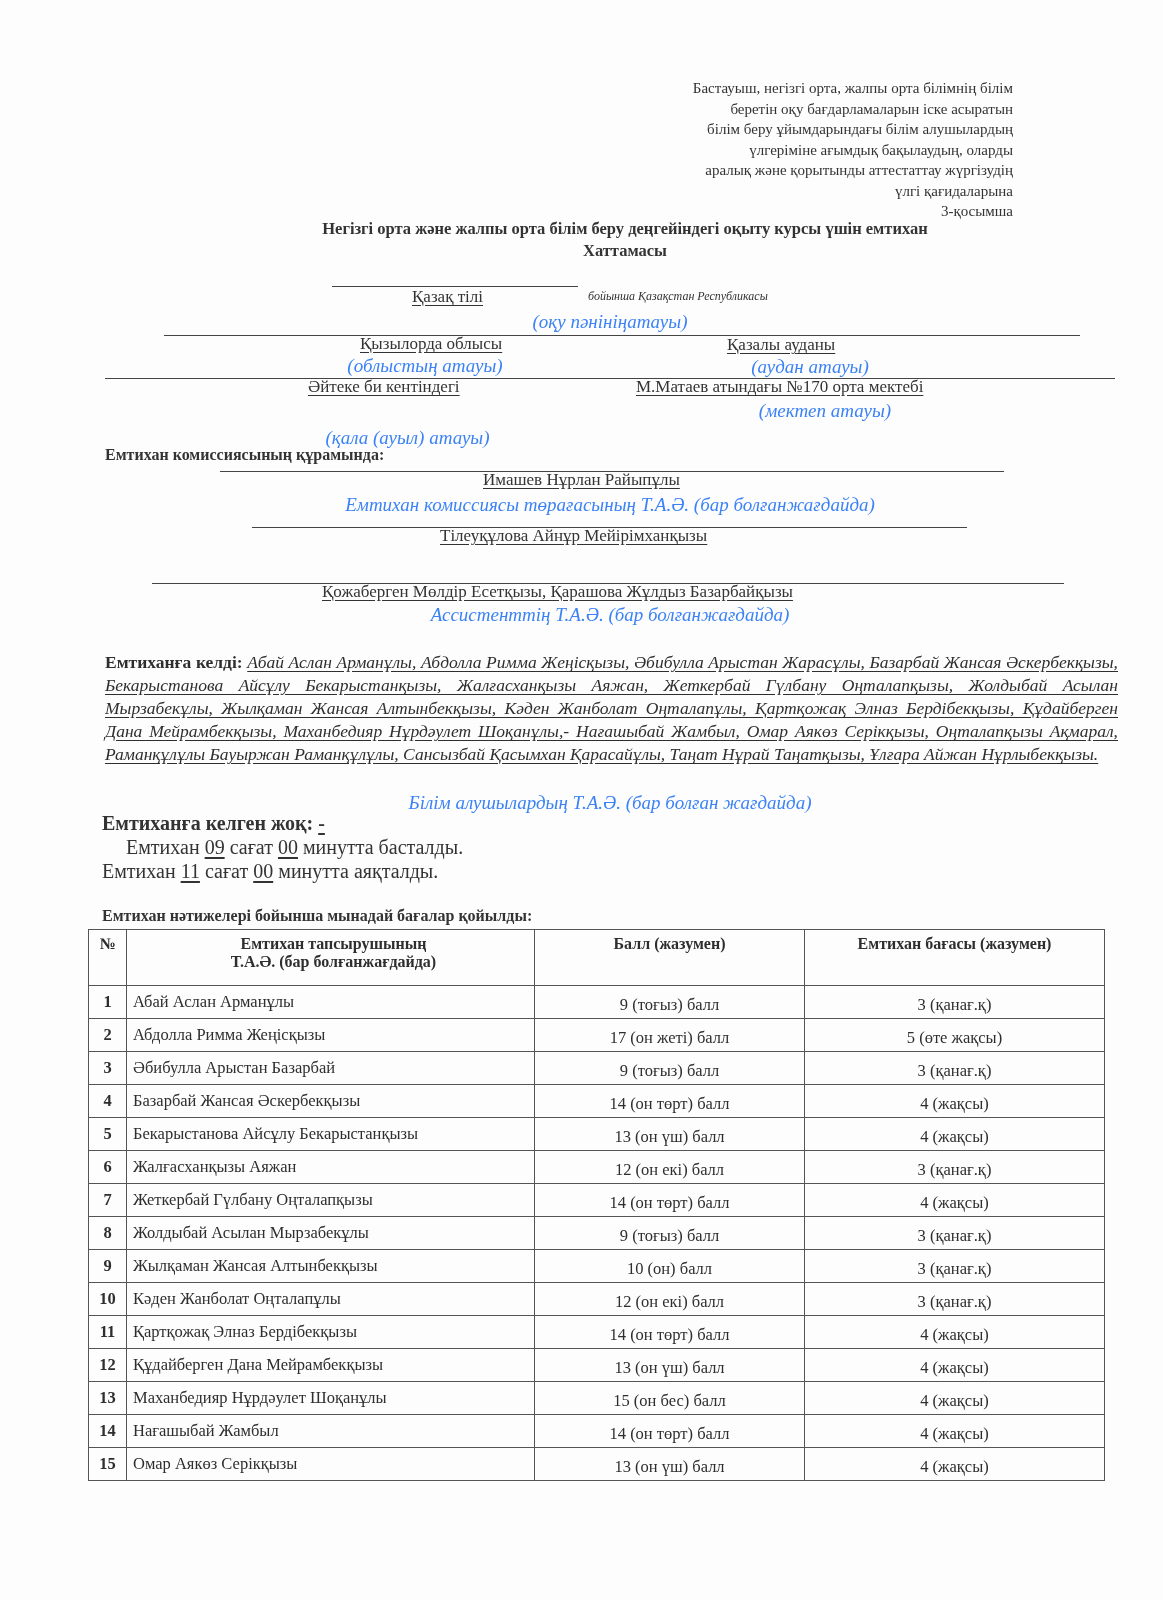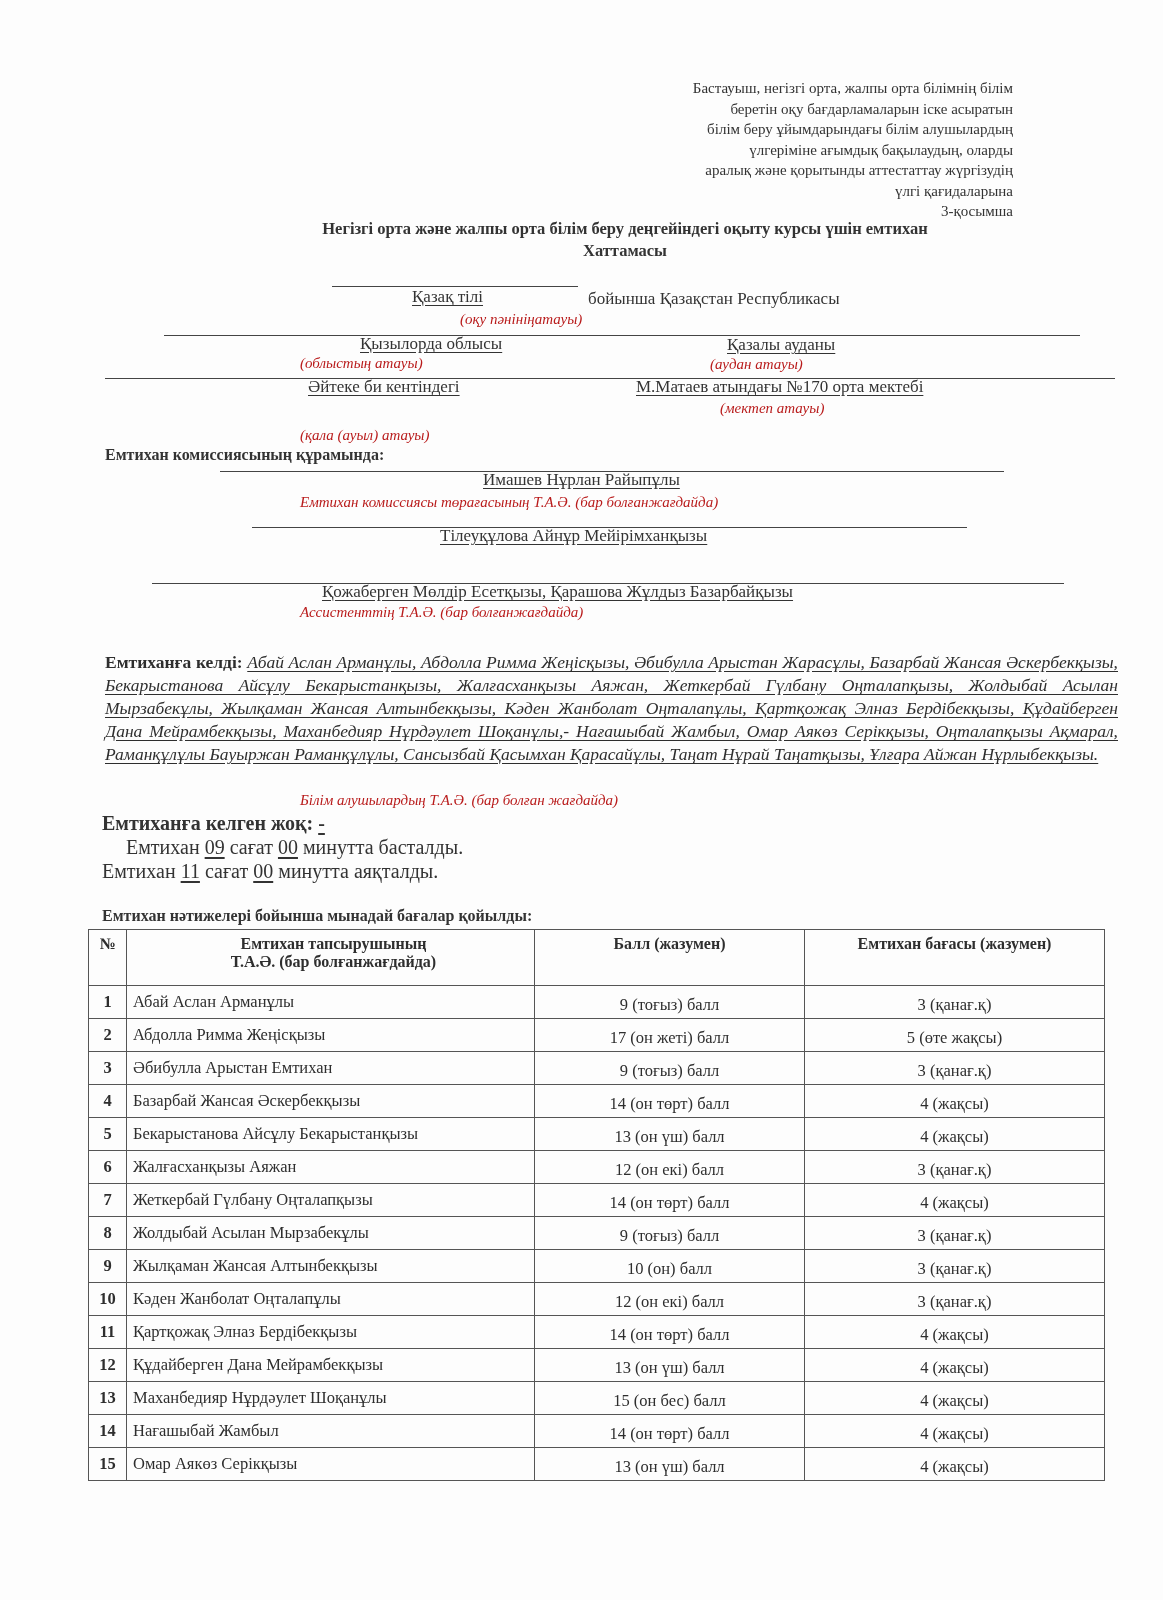--- a/index.html
+++ b/index.html
@@ -18,23 +18,23 @@
     text-align: right; font-size: 15px; line-height: 20.5px; color: #333;
   }
 
   
   .title {
     position: absolute; left: 200px; top: 218px; width: 850px;
     text-align: center; font-weight: bold; font-size: 16.5px; line-height: 22px; color: #333;
   }
 
   
-  .fline { position: absolute; font-size: 17px; color: #333; white-space: nowrap; }
+  .fline { position: absolute; font-size: 12px; color: #333; white-space: nowrap; font-style: italic; }
   .ul { text-decoration: underline; text-underline-offset: 3px; }
-  .cap { position: absolute; font-style: italic; font-size: 15px; color: #b91c1c; }
+  .cap { position: absolute; font-style: italic; font-size: 19px; color: #3b82f6; text-align: center; }
 
   .line-row { position: absolute; border-bottom: 1px solid #444; }
   .line-text { position: absolute; font-size: 17px; color: #333; white-space: nowrap; text-decoration: underline; text-underline-offset: 3px; }
 
   .section-h { position: absolute; font-weight: bold; font-size: 16px; color: #333; }
 
   .attended {
     position: absolute; left: 105px; top: 651px; width: 1013px;
     font-size: 17.5px; line-height: 23px; text-align: justify; color: #2e2e2e;
   }
@@ -156,21 +156,21 @@
           <td class="c-grade">3 (қанағ.қ)</td>
         </tr>
       <tr>
           <td class="c-no">2</td>
           <td class="c-name">Абдолла Римма Жеңісқызы</td>
           <td class="c-score">17 (он жеті) балл</td>
           <td class="c-grade">5 (өте жақсы)</td>
         </tr>
       <tr>
           <td class="c-no">3</td>
-          <td class="c-name">Әбибулла Арыстан Емтихан</td>
+          <td class="c-name">Әбибулла Арыстан Базарбай</td>
           <td class="c-score">9 (тоғыз) балл</td>
           <td class="c-grade">3 (қанағ.қ)</td>
         </tr>
       <tr>
           <td class="c-no">4</td>
           <td class="c-name">Базарбай Жансая Әскербекқызы</td>
           <td class="c-score">14 (он төрт) балл</td>
           <td class="c-grade">4 (жақсы)</td>
         </tr>
       <tr>

